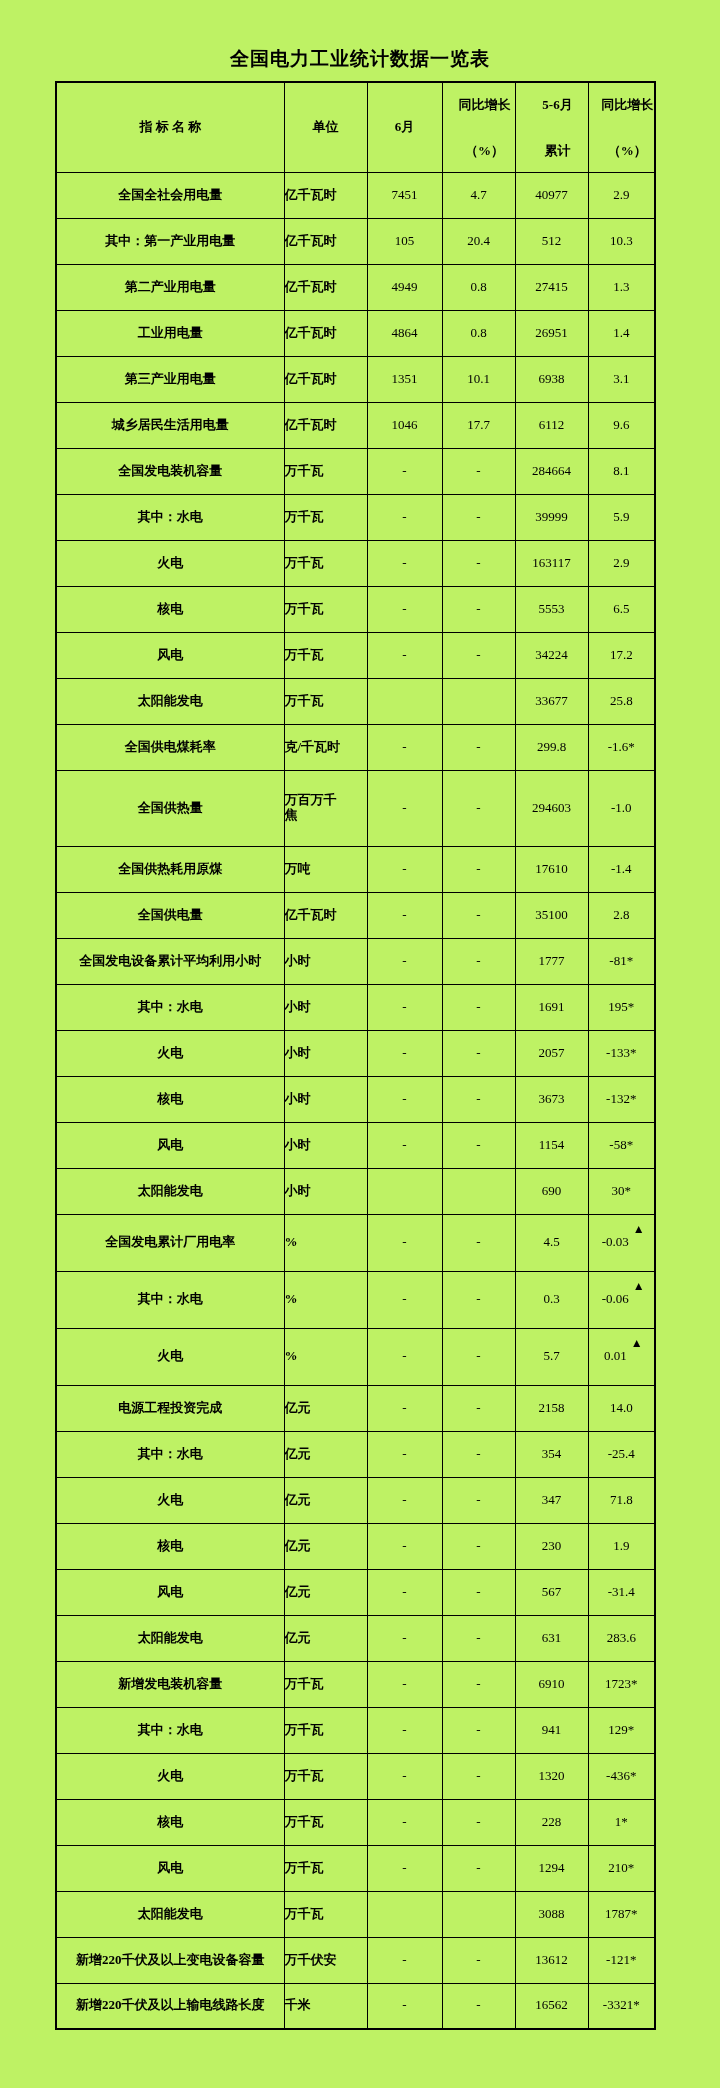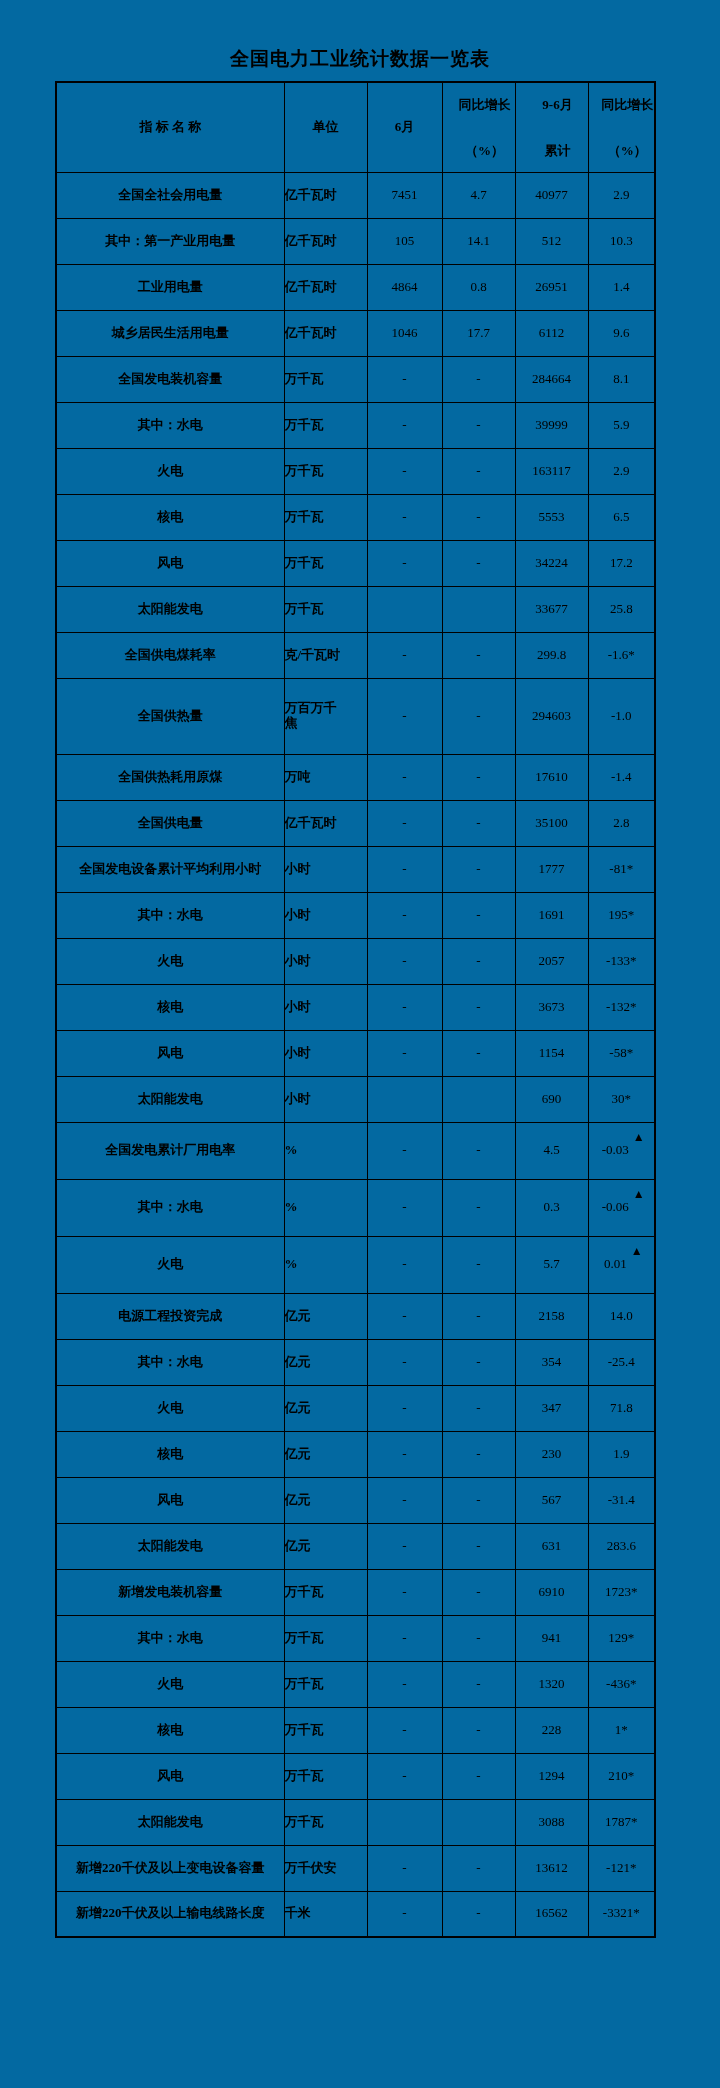--- a/index.html
+++ b/index.html
@@ -1,20 +1,20 @@
 <!DOCTYPE html>
 <html><head>
 <meta charset="utf-8">
 <style>
   html, body { margin: 0; padding: 0; background: #ffffff; }
   .page {
     position: relative;
     width: 720px;
     height: 2088px;
-    background: #0369a1;
+    background: #bef264;
     color: #000000;
     font-family: "Liberation Serif", serif;
   }
   .page-title {
     margin: 0;
     padding-top: 46px;
     padding-bottom: 9px;
     text-align: center;
     font-size: 19px;
     font-weight: bold;
@@ -88,21 +88,21 @@
     <thead>
       <tr>
         <th>指 标 名 称</th>
         <th>单位</th>
         <th>6月</th>
         <th class="two-line">
           <div class="hline">同比增长</div>
           <div class="hline">（%）</div>
         </th>
         <th class="two-line">
-          <div class="hline">9-6月</div>
+          <div class="hline">5-6月</div>
           <div class="hline">累计</div>
         </th>
         <th class="two-line">
           <div class="hline">同比增长</div>
           <div class="hline">（%）</div>
         </th>
       </tr>
     </thead>
     <tbody id="table-body">
         <tr>
@@ -110,33 +110,49 @@
     <td class="unit-cell">亿千瓦时</td>
     <td class="num-cell">7451</td>
     <td class="num-cell">4.7</td>
     <td class="num-cell">40977</td>
     <td class="num-cell"><span>2.9</span><sup class="tri"></sup></td>
   </tr>
         <tr>
     <td class="name-cell indent-1">其中：第一产业用电量</td>
     <td class="unit-cell">亿千瓦时</td>
     <td class="num-cell">105</td>
-    <td class="num-cell">14.1</td>
+    <td class="num-cell">20.4</td>
     <td class="num-cell">512</td>
     <td class="num-cell"><span>10.3</span><sup class="tri"></sup></td>
+  </tr>
+        <tr>
+    <td class="name-cell indent-2">第二产业用电量</td>
+    <td class="unit-cell">亿千瓦时</td>
+    <td class="num-cell">4949</td>
+    <td class="num-cell">0.8</td>
+    <td class="num-cell">27415</td>
+    <td class="num-cell"><span>1.3</span><sup class="tri"></sup></td>
   </tr>
         <tr>
     <td class="name-cell indent-3">工业用电量</td>
     <td class="unit-cell">亿千瓦时</td>
     <td class="num-cell">4864</td>
     <td class="num-cell">0.8</td>
     <td class="num-cell">26951</td>
     <td class="num-cell"><span>1.4</span><sup class="tri"></sup></td>
   </tr>
         <tr>
+    <td class="name-cell indent-2">第三产业用电量</td>
+    <td class="unit-cell">亿千瓦时</td>
+    <td class="num-cell">1351</td>
+    <td class="num-cell">10.1</td>
+    <td class="num-cell">6938</td>
+    <td class="num-cell"><span>3.1</span><sup class="tri"></sup></td>
+  </tr>
+        <tr>
     <td class="name-cell indent-2">城乡居民生活用电量</td>
     <td class="unit-cell">亿千瓦时</td>
     <td class="num-cell">1046</td>
     <td class="num-cell">17.7</td>
     <td class="num-cell">6112</td>
     <td class="num-cell"><span>9.6</span><sup class="tri"></sup></td>
   </tr>
         <tr>
     <td class="name-cell indent-0">全国发电装机容量</td>
     <td class="unit-cell">万千瓦</td>

